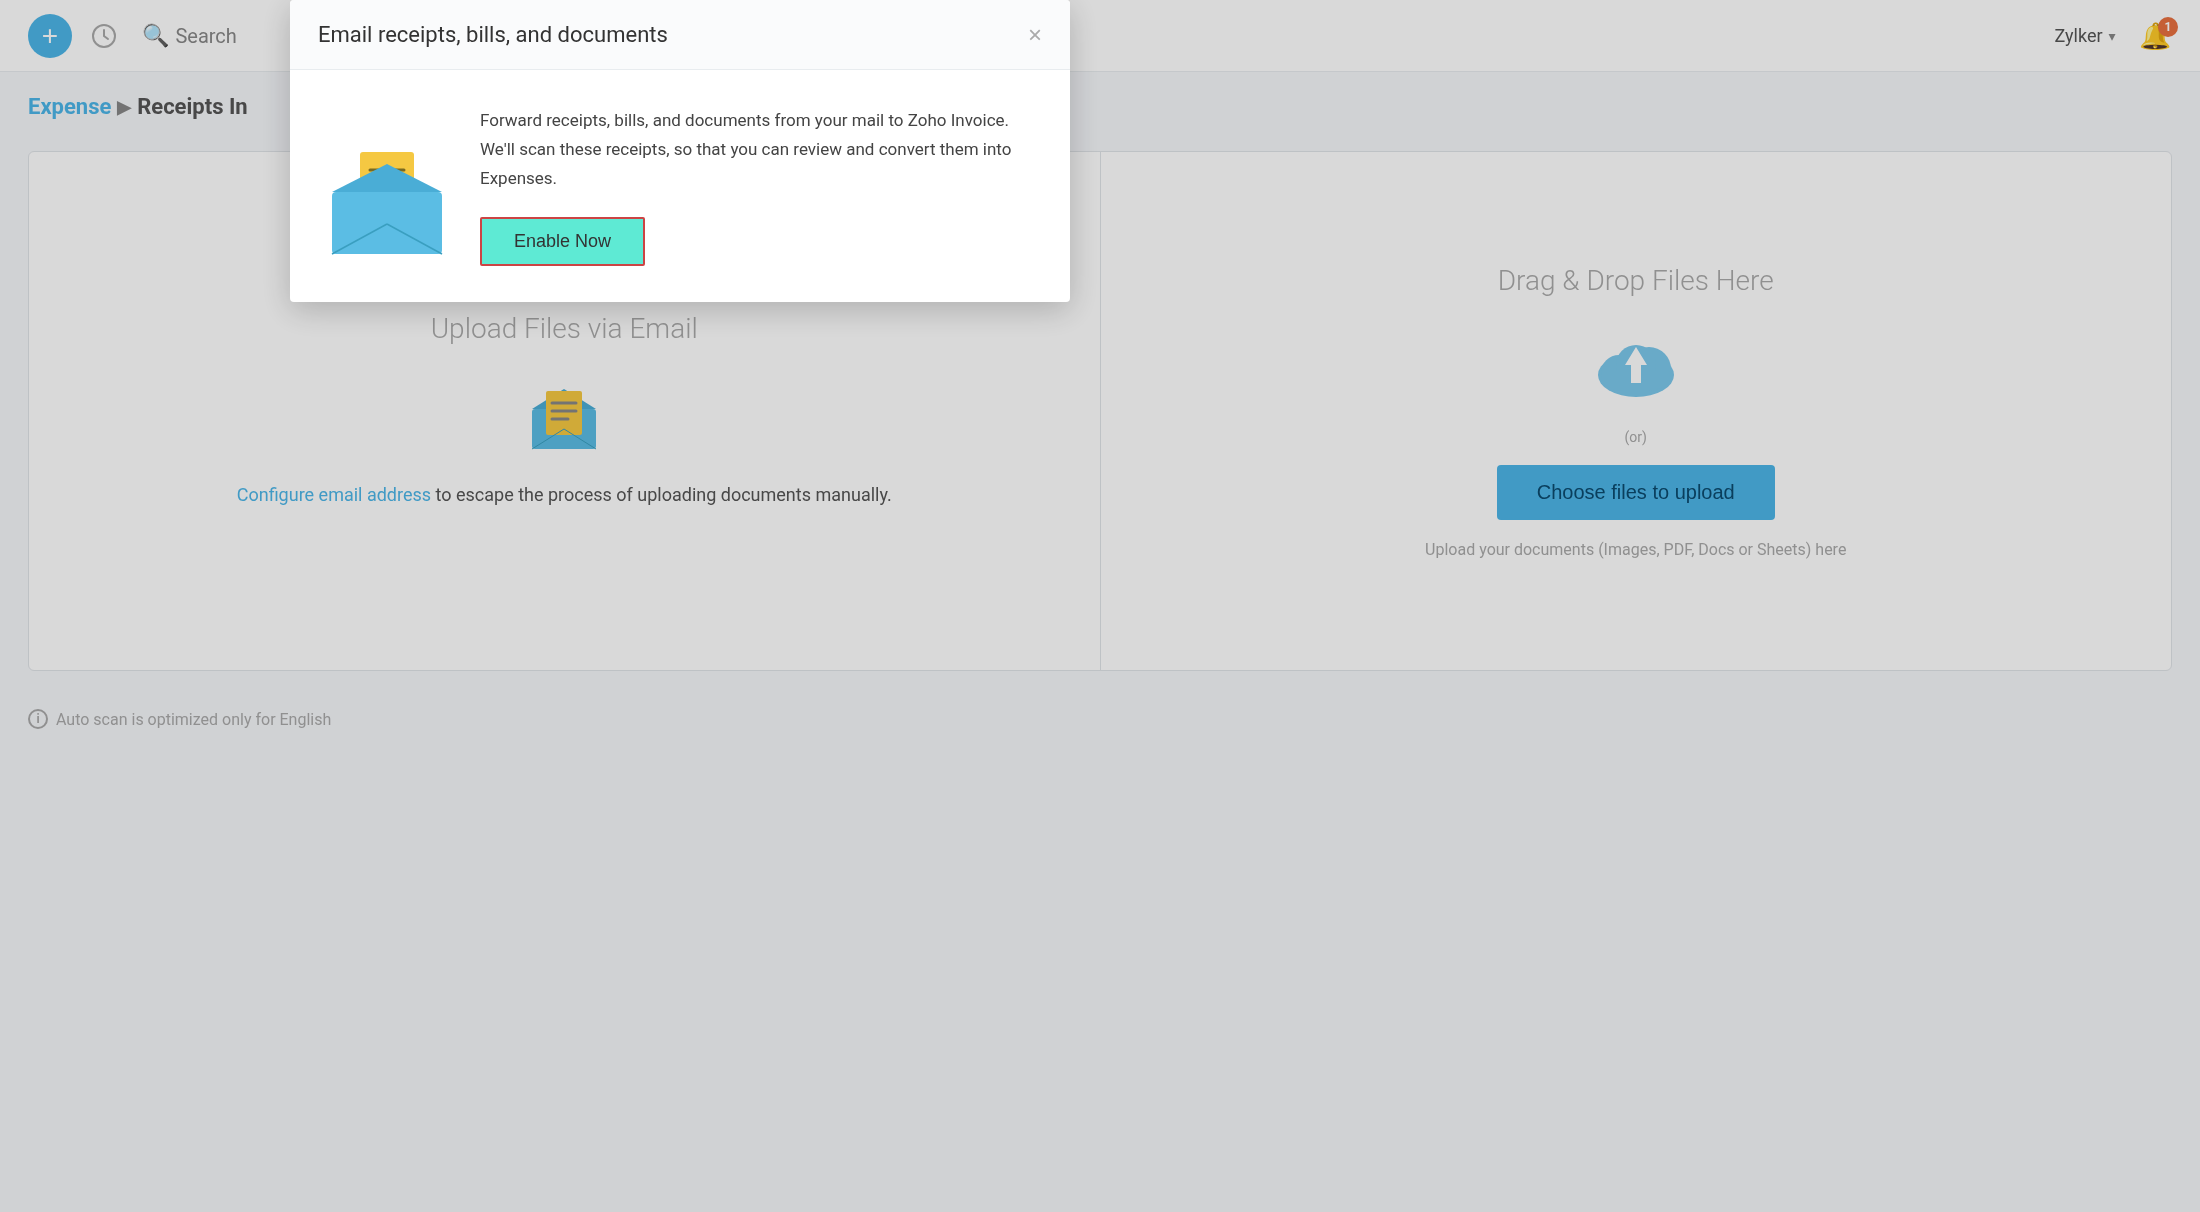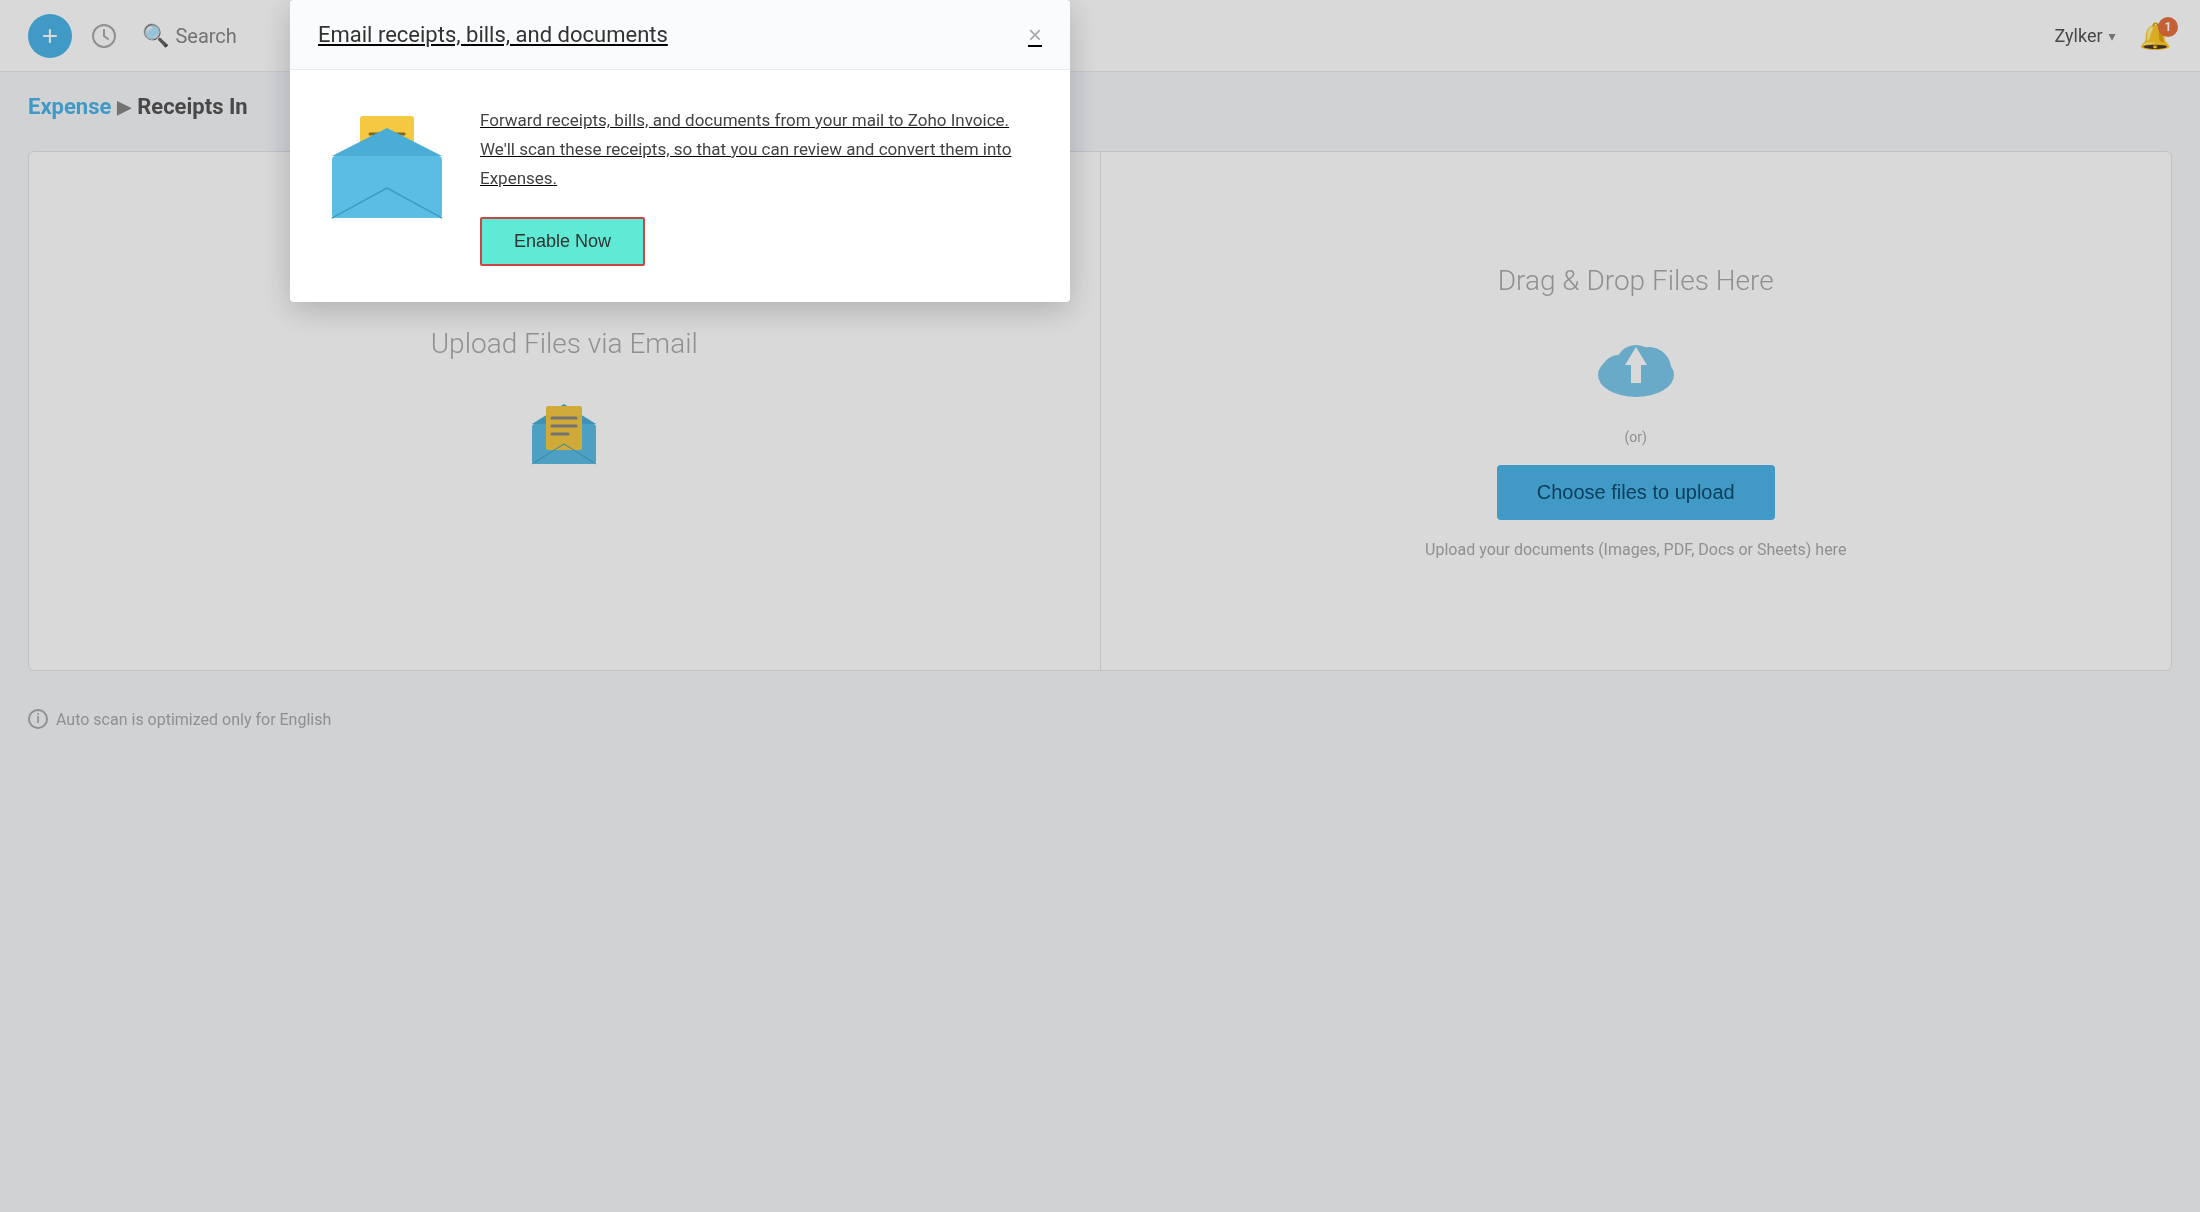--- a/index.html
+++ b/index.html
@@ -239,21 +239,20 @@
     .modal {
       position: absolute;
       top: 0;
       left: 290px;
       width: 780px;
       background: #fff;
       border-radius: 4px;
       box-shadow: 0 8px 32px rgba(0,0,0,0.2);
       z-index: 200;
       overflow: hidden;
-      text-decoration: underline;
     }
     .modal-header {
       display: flex;
       align-items: center;
       justify-content: space-between;
       padding: 22px 28px;
       border-bottom: 1px solid #e8ecef;
       background: #fafbfc;
     }
     .modal-title {
@@ -264,21 +263,21 @@
     .modal-close {
       background: none;
       border: none;
       font-size: 24px;
       color: #aaa;
       cursor: pointer;
       line-height: 1;
     }
     .modal-body {
       display: flex;
-      align-items: flex-start;
+      align-items: flex-end;
       gap: 28px;
       padding: 36px 32px 36px;
     }
     .modal-email-icon {
       flex-shrink: 0;
     }
     .modal-text-area {
       flex: 1;
     }
     .modal-description {
@@ -354,20 +353,23 @@
 
         <rect x="22" y="10" width="36" height="44" rx="2" fill="#f5c842"></rect>
         <line x1="28" y1="22" x2="52" y2="22" stroke="#888" stroke-width="3" stroke-linecap="round"></line>
         <line x1="28" y1="30" x2="52" y2="30" stroke="#888" stroke-width="3" stroke-linecap="round"></line>
         <line x1="28" y1="38" x2="44" y2="38" stroke="#888" stroke-width="3" stroke-linecap="round"></line>
 
         <line x1="8" y1="68" x2="40" y2="48" stroke="#3a9fc0" stroke-width="1"></line>
         <line x1="72" y1="68" x2="40" y2="48" stroke="#3a9fc0" stroke-width="1"></line>
       </svg>
     </div>
+    <p class="email-configure-text">
+      <span class="email-configure-link">Configure email address</span><span> to escape the process of uploading documents manually.</span>
+    </p>
   </div>
 
   <div class="upload-drag-section">
     <div class="section-title">Drag &amp; Drop Files Here</div>
     <div class="cloud-upload-icon">
       <svg class="cloud-svg" width="90" height="72" viewBox="0 0 90 72" fill="none">
 
         <ellipse cx="45" cy="42" rx="38" ry="22" fill="#7cc8ec"></ellipse>
         <circle cx="28" cy="40" r="18" fill="#7cc8ec"></circle>
         <circle cx="58" cy="36" r="22" fill="#7cc8ec"></circle>

